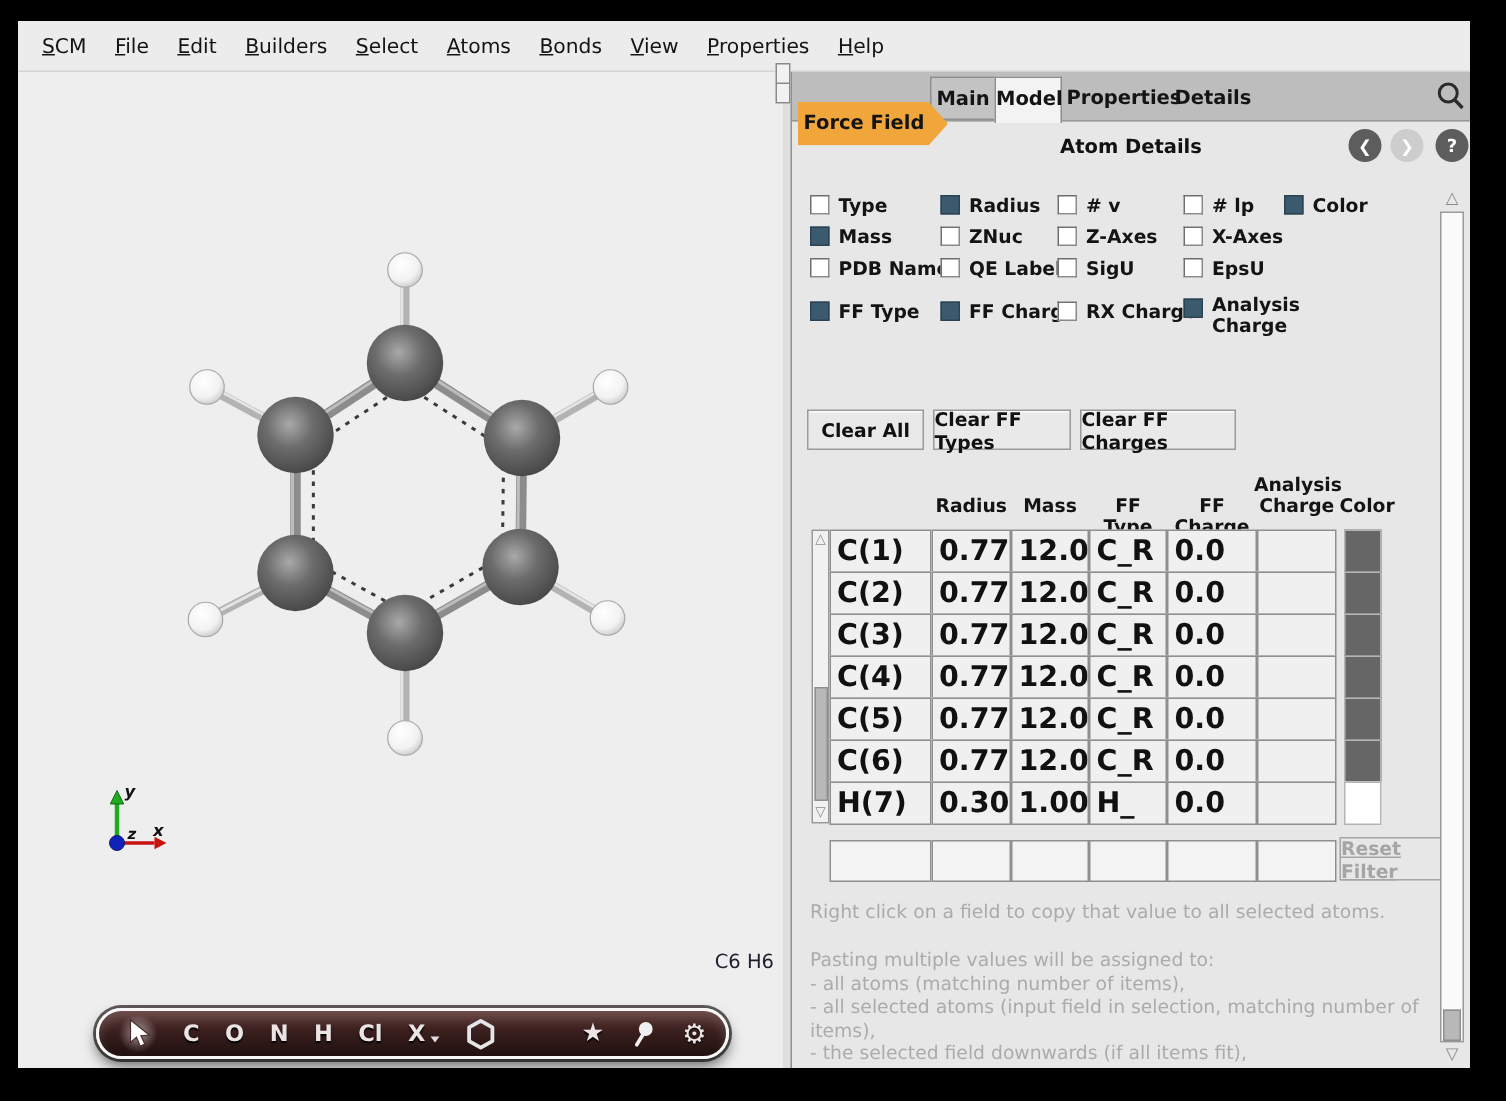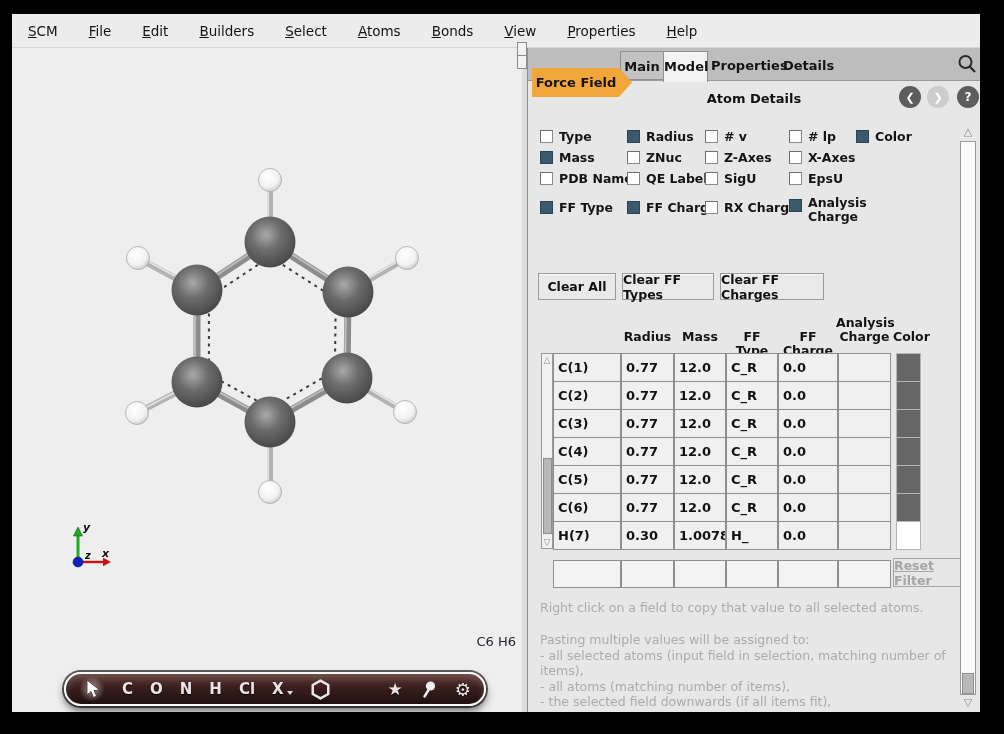--- a/index.html
+++ b/index.html
@@ -1,20 +1,20 @@
 <!DOCTYPE html>
 <html><head>
 <meta charset="utf-8">
 <style>
   html,body{margin:0;padding:0;background:#000;width:1004px;height:734px;overflow:hidden;
     font-family:"DejaVu Sans","Liberation Sans",sans-serif;}
   .window{position:absolute;left:12px;top:14px;width:968px;height:698px;background:#ececec;}
   
   .menubar{position:absolute;left:0;top:0;width:968px;height:34px;background:#ececec;
-    display:flex;align-items:center;padding-left:10px;box-sizing:border-box;border-bottom:1px solid #d5d5d5;gap:12px;}
+    display:flex;align-items:center;padding-left:10px;box-sizing:border-box;border-bottom:1px solid #d5d5d5;}
   .menu-item{font-size:13.5px;color:#141414;padding:0 6px;margin-right:7px;cursor:default;white-space:nowrap;}
   .accel{text-decoration:underline;}
   
   .viewport{position:absolute;left:0;top:34px;width:510px;height:664px;background:#eeeeee;overflow:hidden;}
   .formula{position:absolute;right:6px;top:586px;font-size:13px;color:#1f1f2e;}
   .axes{position:absolute;left:46px;top:470px;}
   
   .pill{position:absolute;left:52px;top:624px;width:422px;height:34px;border-radius:18px;
     background:linear-gradient(180deg,#5a3432 0%,#3a1f1e 45%,#1f100f 100%);
     border:2px solid #f7f7f7;box-sizing:border-box;display:flex;align-items:center;
@@ -56,21 +56,21 @@
     border-top-color:#6e6e6e;border-left-color:#6e6e6e;flex:0 0 13px;margin-right:6px;}
   .cb .box.checked{background:#3b5a6e;border-color:#2c4355;}
   .cb .cbl{font-size:12.5px;font-weight:bold;color:#141414;line-height:14px;}
   
   .btn{position:absolute;background:#e9e9e9;border:1px solid #9a9a9a;box-sizing:border-box;
     font-size:12.5px;font-weight:bold;color:#111;display:flex;align-items:center;justify-content:center;cursor:pointer;
     box-shadow:inset 0 1px 0 #fbfbfb;}
   
   .thead{position:absolute;font-size:12.5px;font-weight:bold;color:#141414;text-align:center;line-height:14px;}
   .tc{position:absolute;height:29px;background:#f0f0f0;border:1px solid #8f8f8f;box-sizing:border-box;
-    font-size:13px;font-weight:bold;color:#111;line-height:27px;padding-left:4px;overflow:hidden;white-space:nowrap;cursor:text;}
+    font-size:19px;font-weight:bold;color:#111;line-height:27px;padding-left:4px;overflow:hidden;white-space:nowrap;cursor:text;}
   .swatch{position:absolute;height:29px;border:1px solid #b5b5b5;box-sizing:border-box;cursor:pointer;}
   .vsb{position:absolute;background:#f1f1f1;border:1px solid #999;box-sizing:border-box;}
   .sb-arrow{position:absolute;font-size:9px;color:#8a8a8a;width:100%;text-align:center;cursor:pointer;}
   .sb-thumb{position:absolute;background:#b8b8b8;border:1px solid #8f8f8f;box-sizing:border-box;cursor:grab;}
   .filtercell{position:absolute;height:28px;background:#f3f3f3;border:1px solid #8f8f8f;box-sizing:border-box;cursor:text;}
   .btn.disabled{color:#a5a5a5;background:#e7e7e7;border-color:#a5a5a5;box-shadow:none;cursor:default;text-decoration:underline;}
   .hint{position:absolute;color:#ababab;font-size:12.5px;line-height:15.5px;}
   
   .pscroll-track{position:absolute;left:432px;top:93px;width:16px;height:554px;background:#fafafa;border:1px solid #9a9a9a;box-sizing:border-box;}
 </style>
@@ -388,22 +388,22 @@
     <div class="filtercell" style="left:93px;top:512px;width:53px"></div>
     <div class="filtercell" style="left:146px;top:512px;width:52px"></div>
     <div class="filtercell" style="left:198px;top:512px;width:52px"></div>
     <div class="filtercell" style="left:250px;top:512px;width:60px"></div>
     <div class="filtercell" style="left:310px;top:512px;width:53px"></div>
     <div class="btn disabled" style="left:365px;top:510px;width:75px;height:29px">Reset Filter</div>
 
     <div class="hint" style="left:12px;top:552px;width:410px">Right click on a field to copy that value to all selected atoms.</div>
     <div class="hint" style="left:12px;top:584px;width:418px">
       <div>Pasting multiple values will be assigned to:</div>
+      <div>- all atoms (matching number of items),</div>
       <div>- all selected atoms (input field in selection, matching number of items),</div>
-      <div>- all atoms (matching number of items),</div>
       <div>- the selected field downwards (if all items fit),</div>
       <div>- the selected field (all values in one field)</div>
     </div>
 
     <div class="sb-arrow" style="left:432px;top:77px;width:16px;font-size:11px">△</div>
     <div class="pscroll-track">
       <div class="sb-thumb" style="left:1px;top:531px;width:12px;height:21px"></div>
     </div>
     <div class="sb-arrow" style="left:432px;top:648px;width:16px;font-size:11px">▽</div>
   </div>

